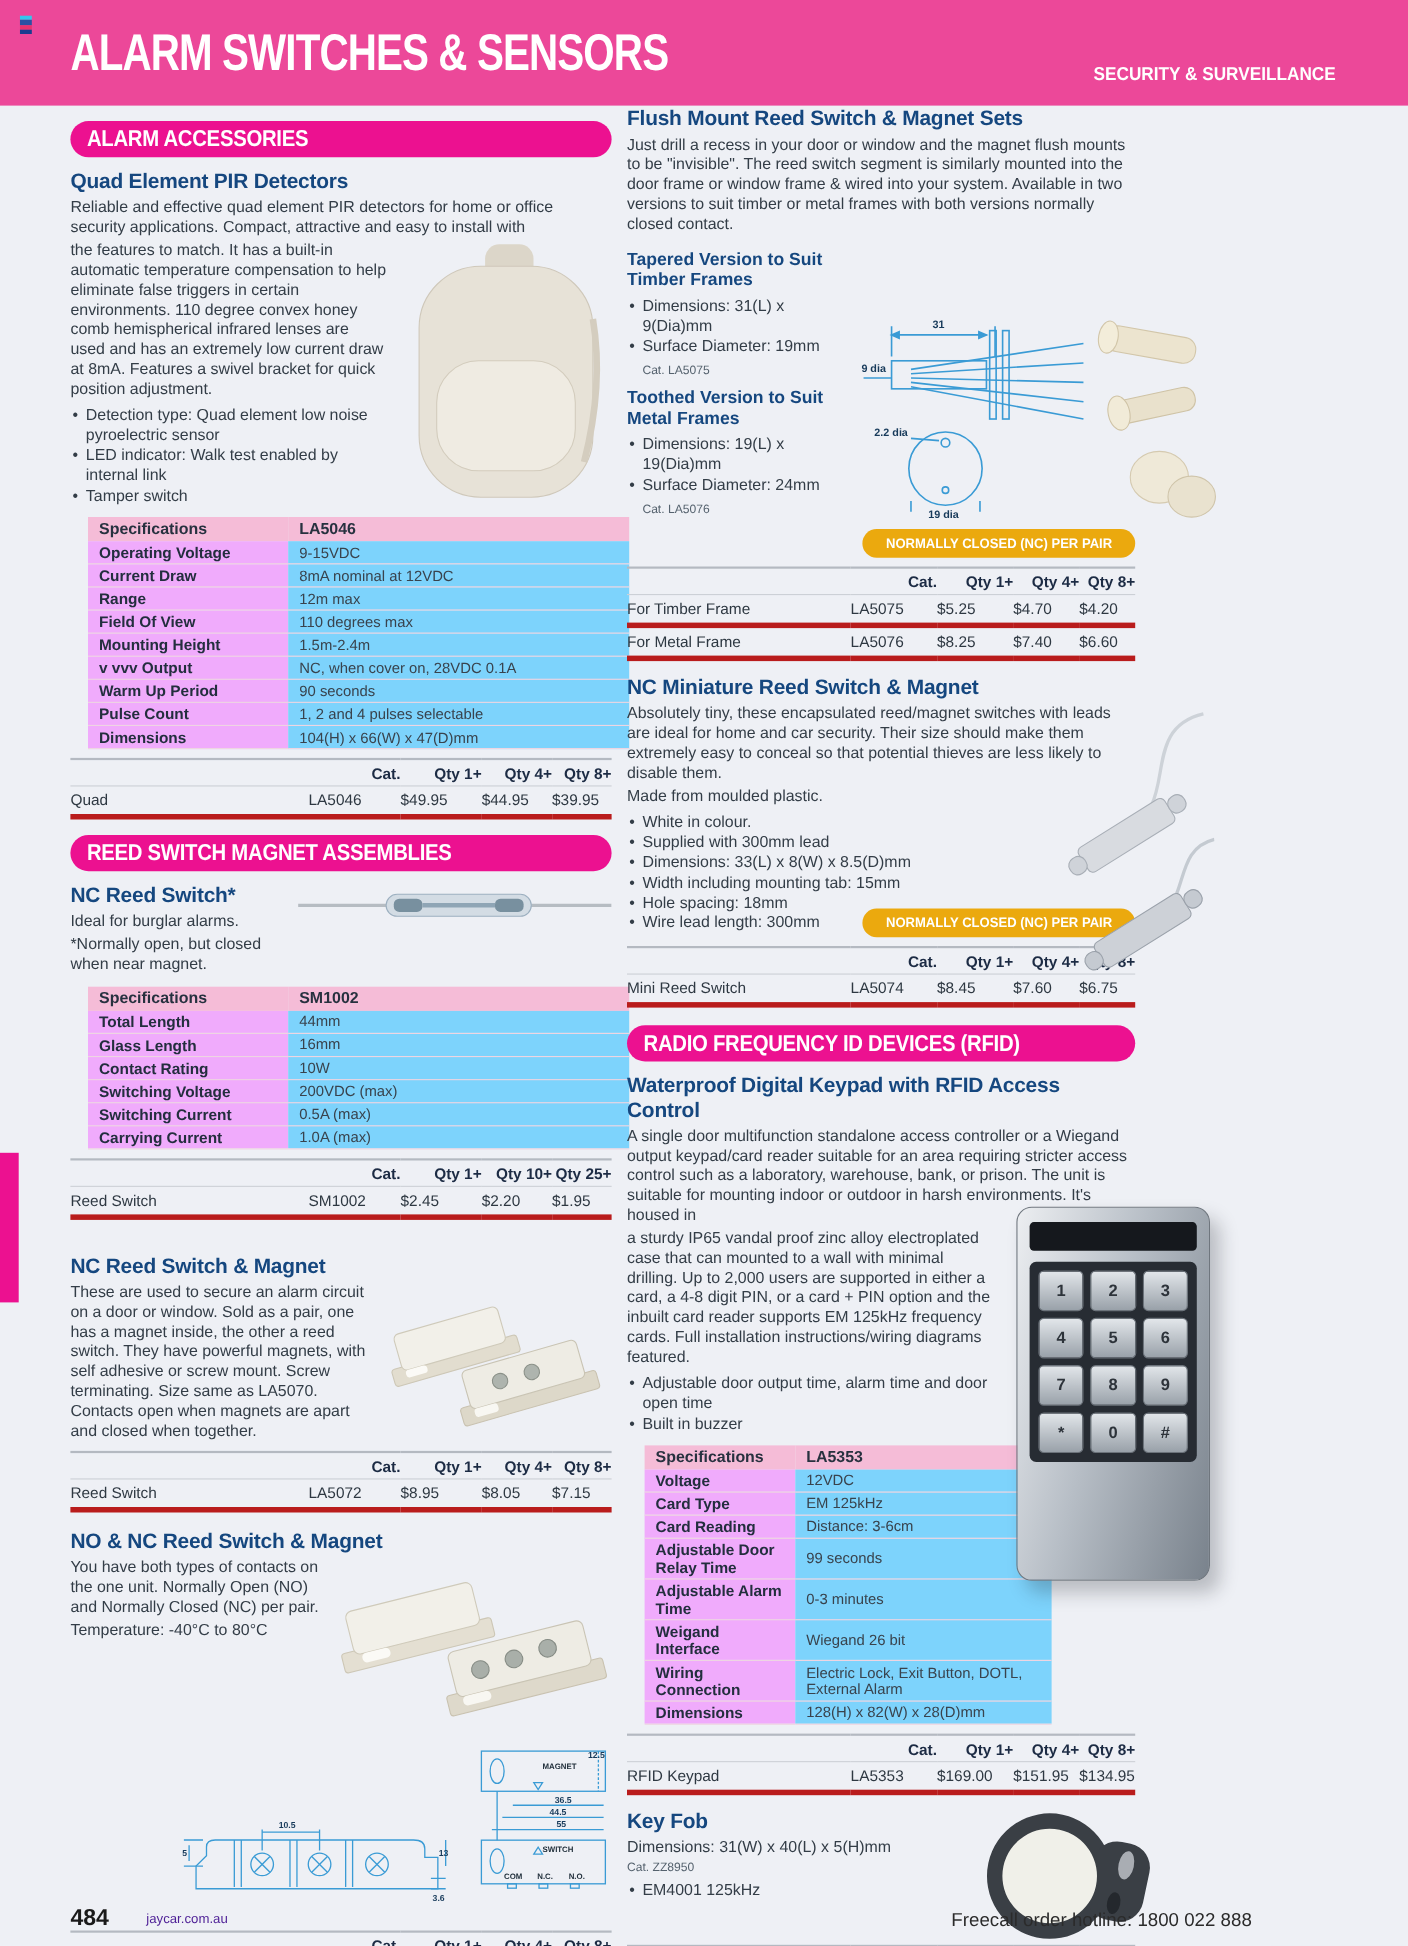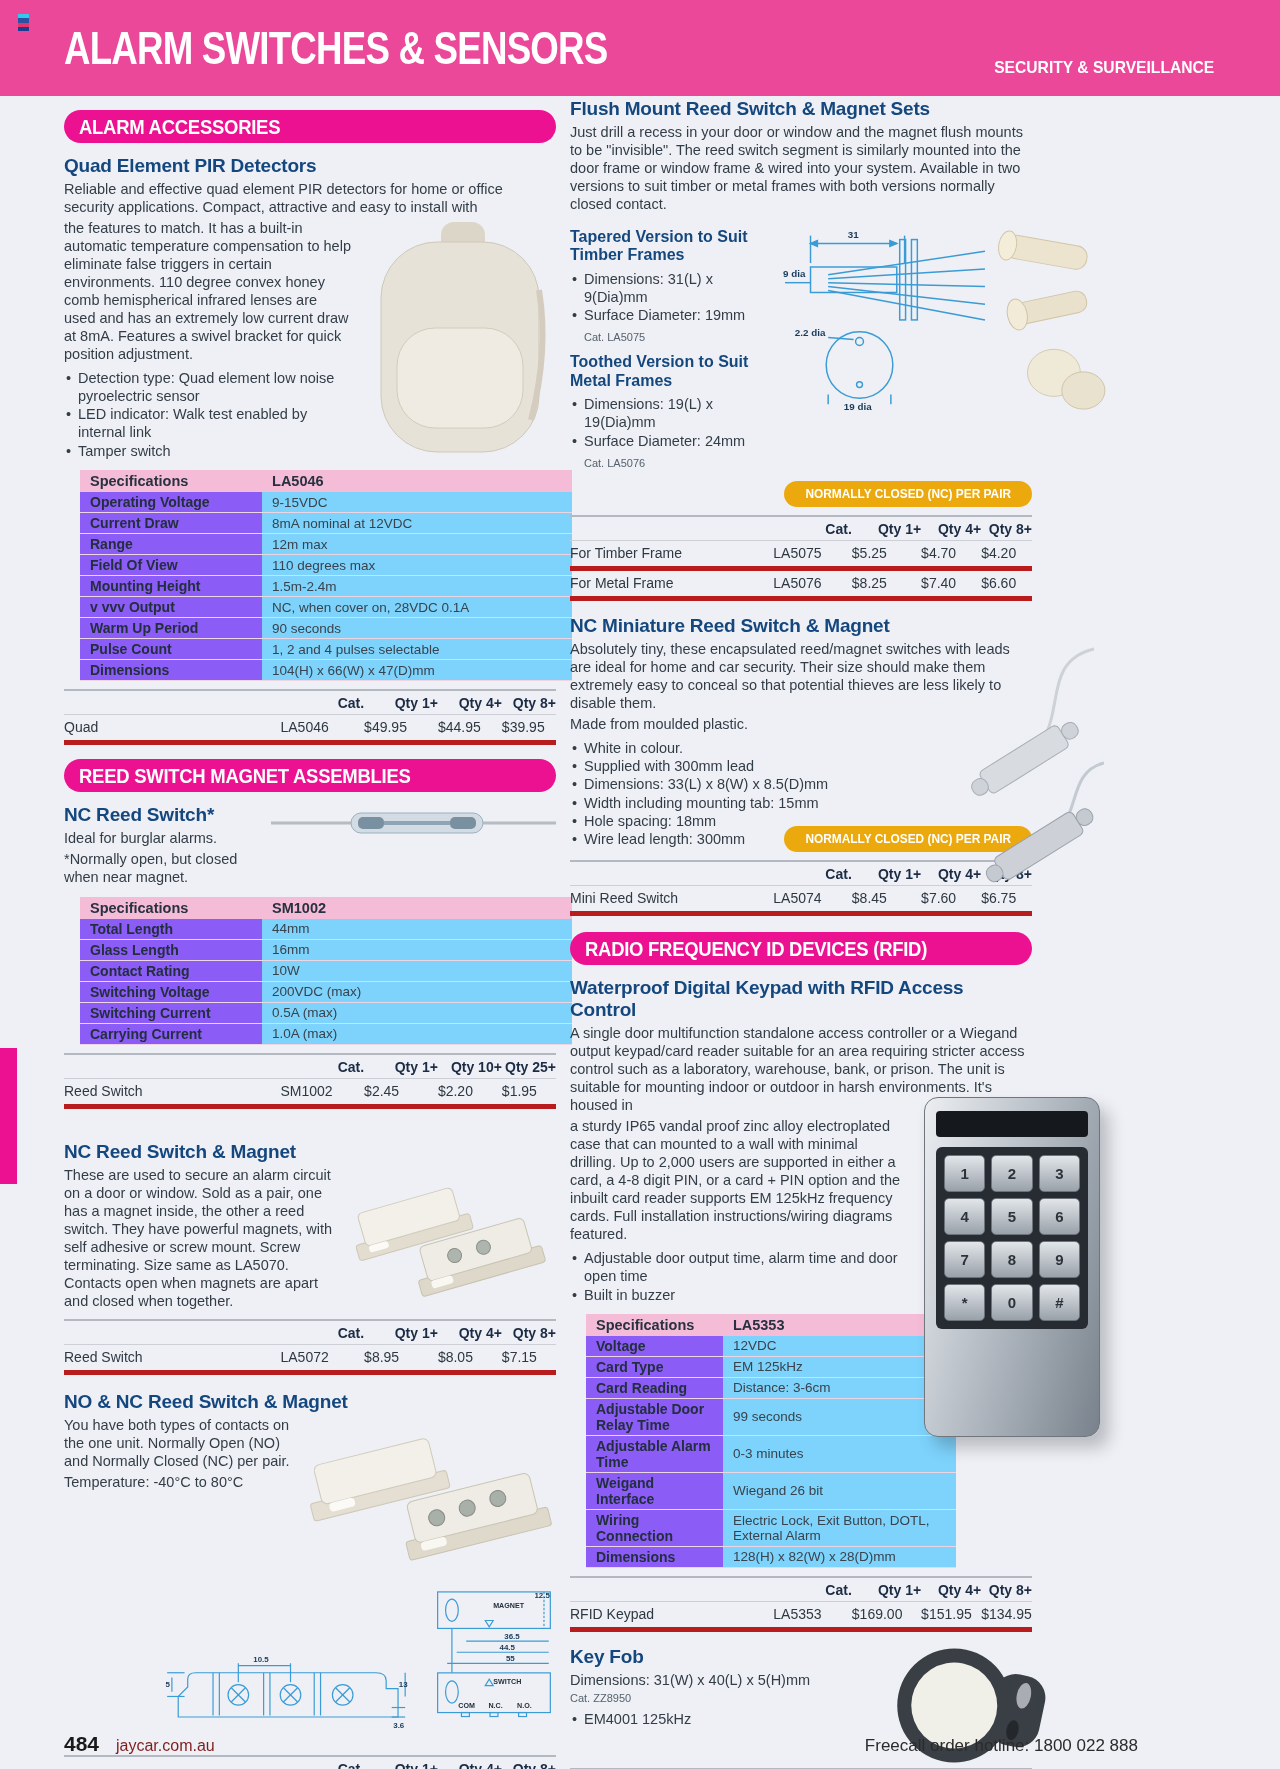--- a/index.html
+++ b/index.html
@@ -36,21 +36,21 @@
   .bullets{list-style:none;margin:5px 0 8px}
   .bullets li{position:relative;padding-left:14px;color:#333d47;font-size:14.5px;line-height:1.26}
   .bullets li::before{content:"\2022";position:absolute;left:2px;color:#333d47}
   .catnote{font-size:11px;color:#55626e;margin:-1px 0 6px 14px}
 
   table{border-collapse:collapse;width:100%}
   .spec{margin:10px 16px 6px;clear:both}
   .spec th{background:#f5bcd7;color:#27313f;font-size:14.5px;text-align:left;padding:3px 10px;font-weight:bold}
   .spec th:first-child{width:37%}
   .spec td{font-size:13.5px;padding:2px 10px;border-bottom:1px solid #eed5e2;color:#39434d;background:#7dd3fc}
-  .spec td:first-child{background:#8b5cf6;color:#232e3e;font-weight:bold;font-size:14px}
+  .spec td:first-child{background:#f0abfc;color:#232e3e;font-weight:bold;font-size:14px}
 
   .price{margin:8px 0 4px;clear:both}
   .price thead tr{border-top:2px solid #b4b9c1;border-bottom:1px solid #ccd0d6}
   .price th{font-size:14px;color:#1c2b44;font-weight:bold;text-align:right;padding:4px 0 3px}
   .price td{font-size:14px;color:#2e3842;padding:4px 0 5px;border-bottom:5px solid #b91c1c}
   .price th:nth-child(1),.price td:nth-child(1){width:44%}
   .price th:nth-child(2),.price td:nth-child(2){width:17%}
   .price th:nth-child(3),.price td:nth-child(3){width:15%}
   .price th:nth-child(4),.price td:nth-child(4){width:13%}
   .price th:nth-child(5),.price td:nth-child(5){width:11%}
@@ -62,38 +62,38 @@
   
   .img{display:block}
   .fl-r{float:right;margin:0 0 6px 10px}
   .pir-img{width:195px;height:235px}
   .tube-img{width:285px;height:46px;margin-top:-4px}
   .pair-img{width:205px;height:138px}
   .nonc-img{width:255px;height:150px}
   .diag-row{display:flex;align-items:flex-end;gap:8px;margin:6px 0 0 100px;clear:both}
   .flush-row{display:flex;gap:6px;margin-top:4px}
   .flush-left{width:205px;flex:none}
-  .flush-right{display:flex;gap:4px;align-items:flex-start}
+  .flush-right{display:flex;gap:4px;align-items:flex-end}
   .mini-sec,.keypad-sec,.fob-sec{position:relative}
   .mini-img{position:absolute;right:-72px;top:28px;width:150px;height:255px}
   .mini-txt{width:455px}
   .kp-photo{position:absolute;right:-68px;top:120px;width:176px;height:340px;z-index:3;
             border-radius:14px;background:linear-gradient(105deg,#eceef1,#b7bec6 45%,#79828c);
             border:1px solid #6f767e;padding:13px 11px;box-shadow:9px 11px 16px rgba(30,35,45,.25)}
   .kp-brand{height:26px;background:#15181d;border-radius:4px;margin-bottom:10px}
   .kp-grid{display:grid;grid-template-columns:repeat(3,1fr);gap:6px;background:#272c33;padding:8px;border-radius:6px}
   .key{height:37px;border-radius:5px;background:linear-gradient(180deg,#e2e6ea,#99a1a9);
        border:1px solid #6c737b;color:#2d333a;font-weight:bold;font-size:15px;
        display:flex;align-items:center;justify-content:center}
   .kp-wrap{margin-right:128px}
   .fob-img{position:absolute;right:-20px;top:-8px;width:172px;height:140px}
 
   
   .pg-num{position:absolute;left:64px;top:1732px;font-size:21px;font-weight:bold;color:#1a1a1a}
-  .site{position:absolute;left:116px;top:1737px;font-size:16px;color:#7f1d1d}
+  .site{position:absolute;left:133px;top:1737px;font-size:12px;color:#4c1d95}
   .hotline{position:absolute;right:142px;top:1736px;font-size:17px;color:#2b2b2b}
 
   svg text{font-family:"Liberation Sans",sans-serif}
   .dg-dim{fill:#173a5a;font-size:10px;font-weight:bold}
   .dg-lab{fill:#22303c;font-size:9px;font-weight:bold}
 </style>
 </head>
 <body>
 
 <div class="page">

